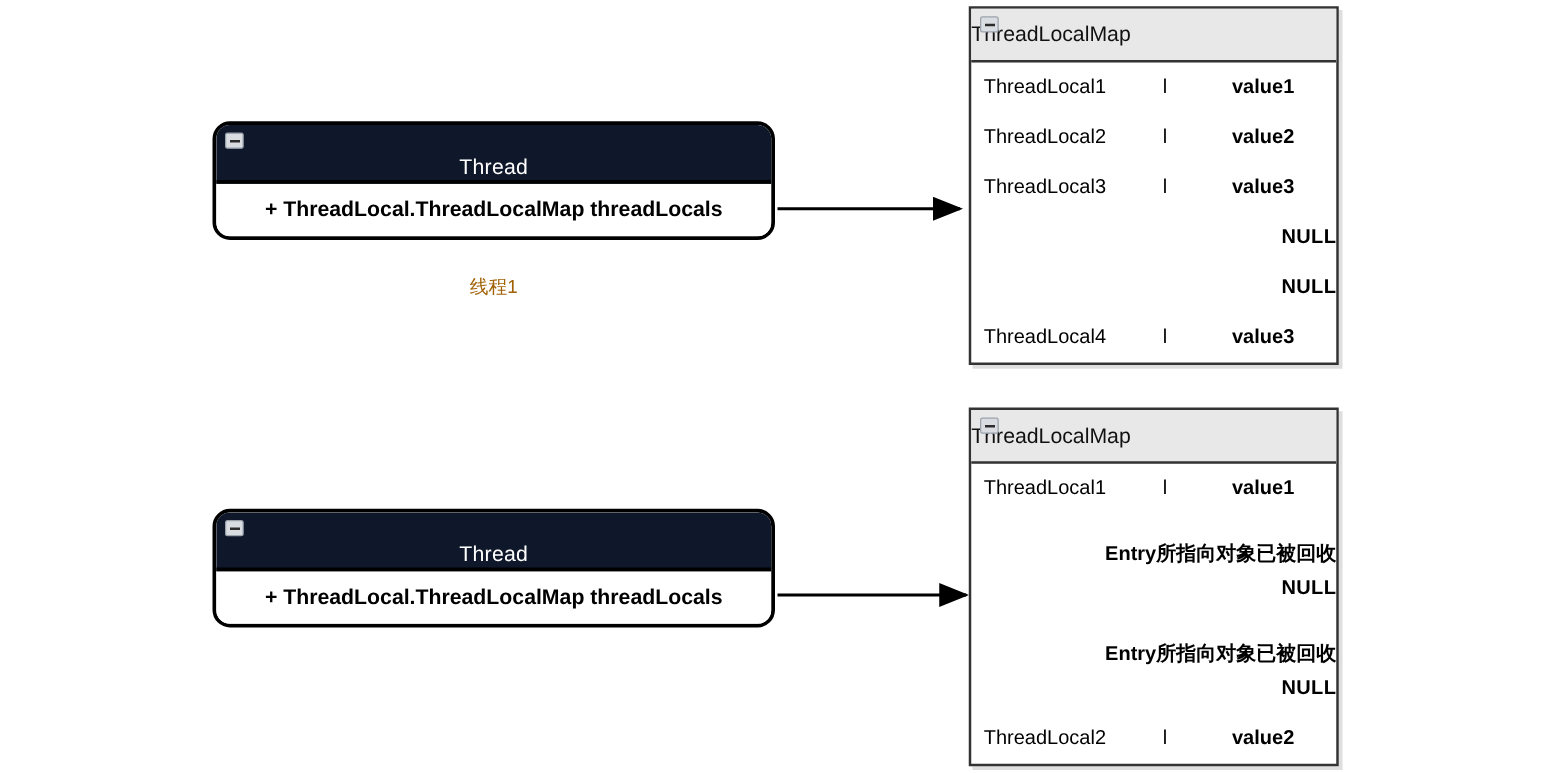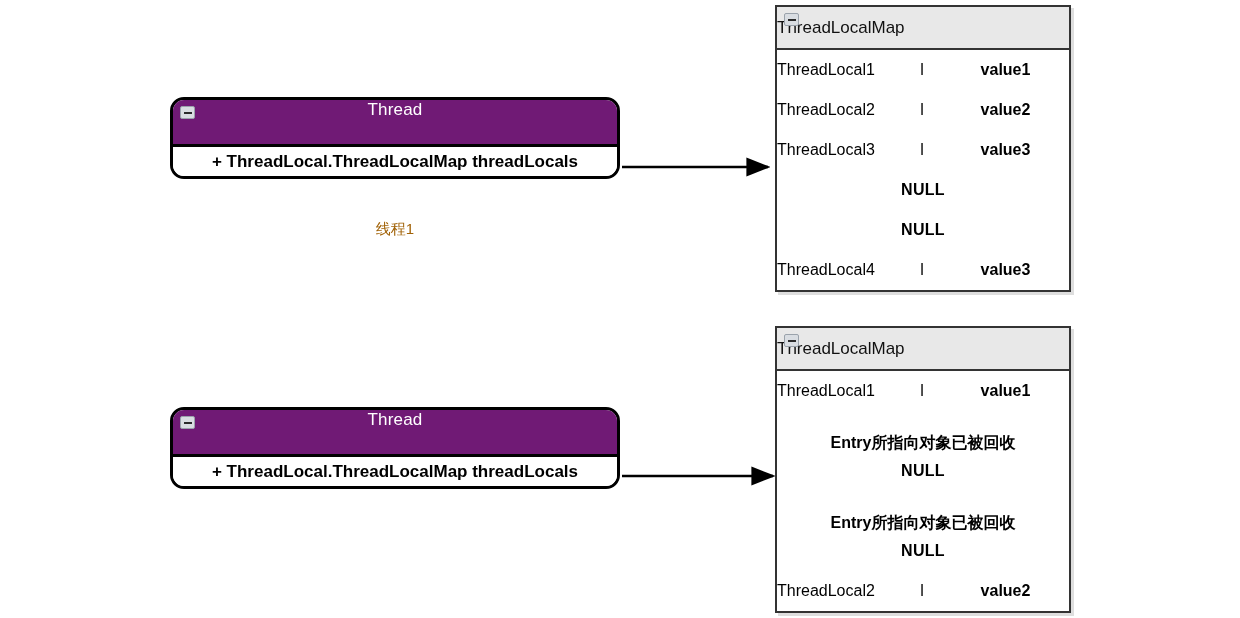--- a/index.html
+++ b/index.html
@@ -27,34 +27,34 @@
     width: 450px;
     border: 3px solid #000000;
     border-radius: 14px;
     background: #ffffff;
     box-sizing: border-box;
     overflow: hidden;
   }
   .thread-header {
     position: relative;
     height: 44px;
-    background: #701a75;
+    background: #0f172a;
     border-bottom: 3px solid #000000;
     display: flex;
-    align-items: flex-start;
+    align-items: flex-end;
     justify-content: center;
   }
   .thread-title {
     color: #ffffff;
     font-size: 17px;
     font-weight: normal;
     letter-spacing: 0.2px;
   }
   .thread-body {
-    height: 29px;
+    height: 42px;
     display: flex;
     align-items: center;
     justify-content: center;
     background: #ffffff;
   }
   .thread-attr {
     font-size: 17px;
     font-weight: bold;
     color: #000000;
     white-space: nowrap;
@@ -118,40 +118,41 @@
   }
   .map-row {
     height: 40px;
     display: flex;
     align-items: center;
     font-size: 16px;
     color: #000000;
     box-sizing: border-box;
   }
   .map-row.kv {
+    padding-left: 10px;
   }
   .map-row .cell-key {
     width: 125px;
     text-align: left;
     font-weight: normal;
     white-space: nowrap;
   }
   .map-row .cell-sep {
     width: 40px;
     text-align: center;
     font-weight: normal;
   }
   .map-row .cell-value {
     flex: 1;
     text-align: center;
     font-weight: bold;
     white-space: nowrap;
   }
   .map-row.full {
-    justify-content: center;
+    justify-content: flex-end;
   }
   .map-row.full .cell-full {
     text-align: center;
     white-space: nowrap;
   }
   .map-row.full.null .cell-full {
     font-weight: bold;
     letter-spacing: 0.3px;
   }
   .map-row.full.note .cell-full {

